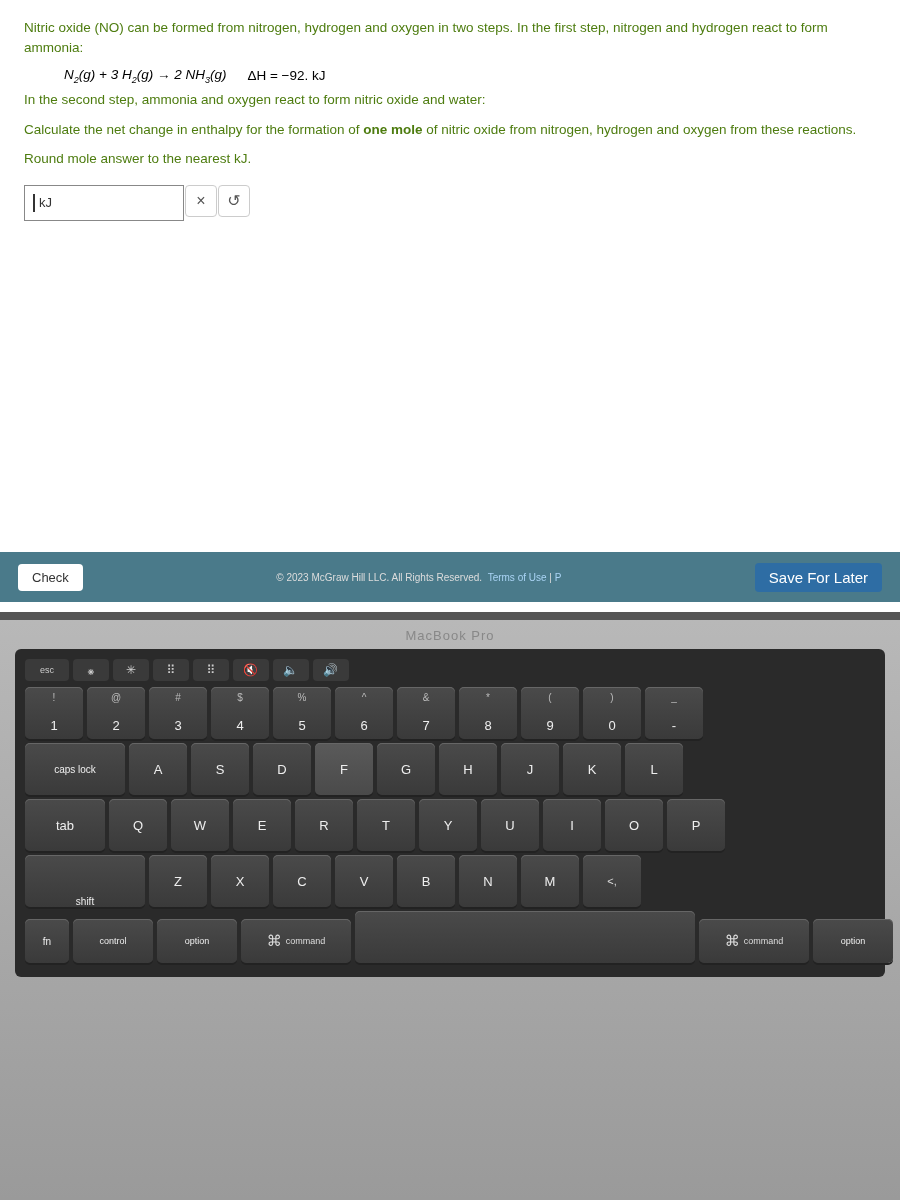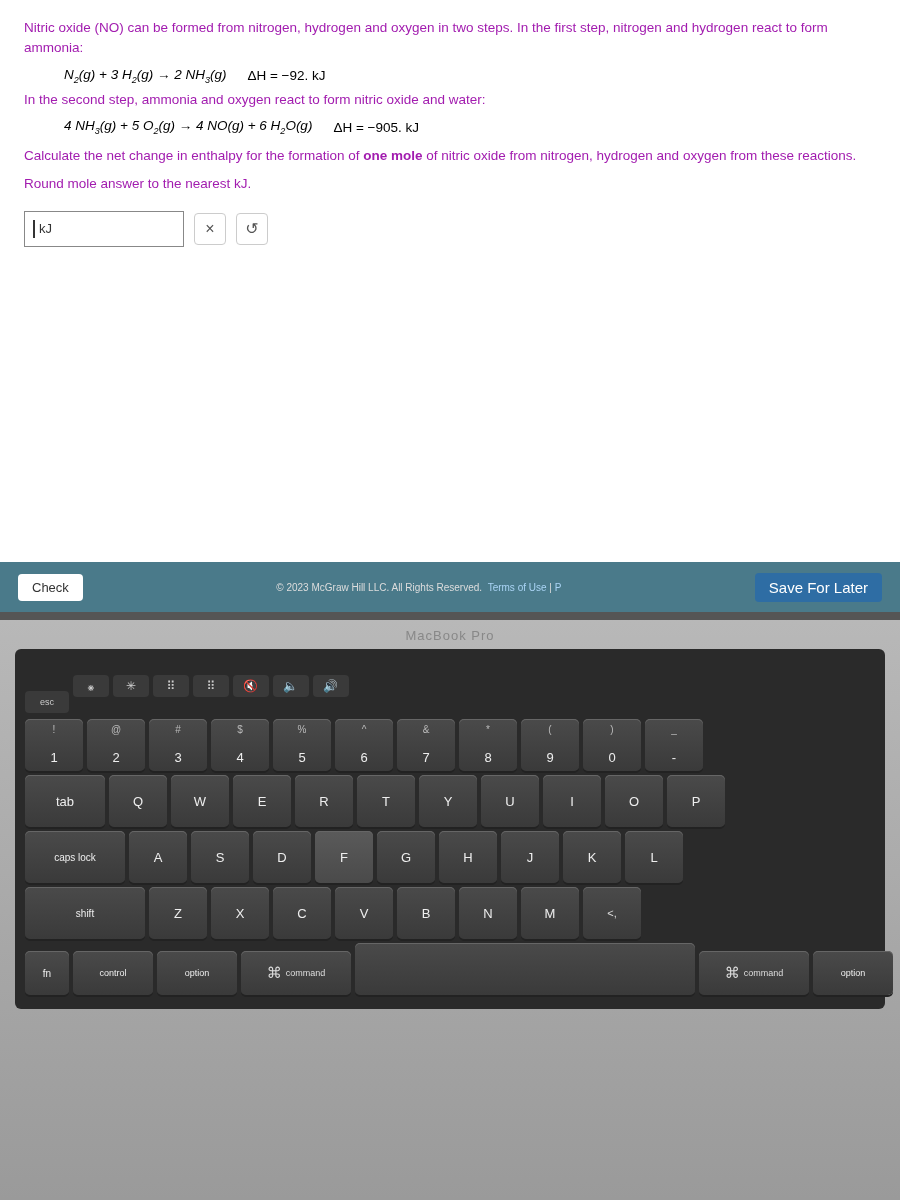--- a/index.html
+++ b/index.html
@@ -24,21 +24,21 @@
       background: white;
       margin: 0 auto;
       width: 100%;
       height: 100%;
       padding: 18px 24px 14px 24px;
       position: relative;
     }
 
     .question-text {
       font-size: 13.5px;
-      color: #a21caf;
+      color: #4d7c0f;
       line-height: 1.5;
       margin-bottom: 8px;
     }
 
     .equation-block {
       margin: 6px 0 6px 40px;
       font-size: 13.5px;
       display: flex;
       align-items: center;
       gap: 21px;
@@ -50,22 +50,22 @@
     }
 
     .delta-h {
       font-size: 13.5px;
     }
     sub { font-size: 9px; vertical-align: sub; }
 
     .answer-row {
       margin-top: 16px;
       display: flex;
-      align-items: center;
-      gap: 10px;
+      align-items: flex-start;
+      gap: 1px;
     }
 
     .answer-input-box {
       border: 1px solid #888;
       width: 160px;
       height: 36px;
       display: flex;
       align-items: center;
       padding: 0 8px;
       font-size: 14px;
@@ -110,21 +110,21 @@
       cursor: pointer;
       display: flex;
       align-items: center;
       justify-content: center;
       font-size: 16px;
       color: #555;
     }
 
     .bottom-bar {
       position: absolute;
-      bottom: 0;
+      bottom: 10px;
       left: 0;
       right: 0;
       height: 50px;
       display: flex;
       align-items: center;
       justify-content: space-between;
       padding: 0 18px;
       background: #4a7a8a;
     }
 
@@ -202,21 +202,20 @@
     .tb-key {
       background: #3a3a3a;
       border-radius: 4px;
       color: #ccc;
       font-size: 9px;
       text-align: center;
       padding: 3px 6px;
       display: flex;
       align-items: center;
       justify-content: center;
-      margin-top: 32px;
     }
 
     .tb-icon {
       background: #3a3a3a;
       border-radius: 4px;
       color: #ccc;
       font-size: 12px;
       width: 36px;
       height: 22px;
       display: flex;
@@ -244,21 +243,21 @@
       text-align: center;
       position: relative;
       cursor: pointer;
       box-shadow: 0 2px 0 #222, inset 0 1px 0 #666;
       flex-shrink: 0;
       font-weight: 400;
     }
 
     .key.wide { min-width: 80px; }
     .key.wider { min-width: 100px; }
-    .key.widest { min-width: 120px; }
+    .key.widest { min-width: 120px; align-items: flex-end; }
     .key.spacebar { min-width: 340px; }
     .key.fn { min-width: 44px; height: 44px; font-size: 9px; }
 
     .key-label-center {
       font-size: 13px;
       color: #eee;
       font-weight: 500;
     }
 
     .key.highlighted {
@@ -321,26 +320,20 @@
 
     <div class="equation-block">
       <span class="equation">
         N<sub>2</sub>(g) + 3 H<sub>2</sub>(g) → 2 NH<sub>3</sub>(g)
       </span>
       <span class="delta-h">ΔH = −92. kJ</span>
     </div>
 
     <p class="question-text">In the second step, ammonia and oxygen react to form nitric oxide and water:</p>
 
-    <div class="equation-block">
-      <span class="equation">
-        4 NH<sub>3</sub>(g) + 5 O<sub>2</sub>(g) → 4 NO(g) + 6 H<sub>2</sub>O(g)
-      </span>
-      <span class="delta-h">ΔH = −905. kJ</span>
-    </div>
 
     <p class="question-text" style="margin-top:10px;">
       Calculate the net change in enthalpy for the formation of <strong>one mole</strong> of nitric oxide from nitrogen, hydrogen and oxygen from these reactions.
     </p>
     <p class="question-text">Round mole answer to the nearest kJ.</p>
 
     <div class="answer-row">
       <div class="answer-input-box">
         <span class="cursor"></span>
         <span class="unit">kJ</span>
@@ -418,20 +411,53 @@
         <span class="top-char">)</span>
         <span class="bot-char">0</span>
       </div>
       <div class="key num-key">
         <span class="top-char">_</span>
         <span class="bot-char">-</span>
       </div>
     </div>
 
     <div class="key-row">
+      <div class="key wider">
+          <span class="key-label-center" style="font-size:10px;">caps lock</span>
+        </div>
+      <div class="key">
+          <span class="key-label-center">A</span>
+        </div>
+      <div class="key">
+          <span class="key-label-center">S</span>
+        </div>
+      <div class="key">
+          <span class="key-label-center">D</span>
+        </div>
+      <div class="key highlighted">
+          <span class="key-label-center">F</span>
+        </div>
+      <div class="key">
+          <span class="key-label-center">G</span>
+        </div>
+      <div class="key">
+          <span class="key-label-center">H</span>
+        </div>
+      <div class="key">
+          <span class="key-label-center">J</span>
+        </div>
+      <div class="key">
+          <span class="key-label-center">K</span>
+        </div>
+      <div class="key">
+          <span class="key-label-center">L</span>
+        </div>
+    </div>
+
+    <div class="key-row">
       <div class="key wide">
           <span class="key-label-center">tab</span>
         </div>
       <div class="key">
           <span class="key-label-center">Q</span>
         </div>
       <div class="key">
           <span class="key-label-center">W</span>
         </div>
       <div class="key">
@@ -450,53 +476,20 @@
           <span class="key-label-center">U</span>
         </div>
       <div class="key">
           <span class="key-label-center">I</span>
         </div>
       <div class="key">
           <span class="key-label-center">O</span>
         </div>
       <div class="key">
           <span class="key-label-center">P</span>
-        </div>
-    </div>
-
-    <div class="key-row">
-      <div class="key wider">
-          <span class="key-label-center" style="font-size:10px;">caps lock</span>
-        </div>
-      <div class="key">
-          <span class="key-label-center">A</span>
-        </div>
-      <div class="key">
-          <span class="key-label-center">S</span>
-        </div>
-      <div class="key">
-          <span class="key-label-center">D</span>
-        </div>
-      <div class="key highlighted">
-          <span class="key-label-center">F</span>
-        </div>
-      <div class="key">
-          <span class="key-label-center">G</span>
-        </div>
-      <div class="key">
-          <span class="key-label-center">H</span>
-        </div>
-      <div class="key">
-          <span class="key-label-center">J</span>
-        </div>
-      <div class="key">
-          <span class="key-label-center">K</span>
-        </div>
-      <div class="key">
-          <span class="key-label-center">L</span>
         </div>
     </div>
 
     <div class="key-row">
       <div class="key widest">
           <span class="key-label-center" style="font-size:10px;">shift</span>
         </div>
       <div class="key">
           <span class="key-label-center">Z</span>
         </div>

